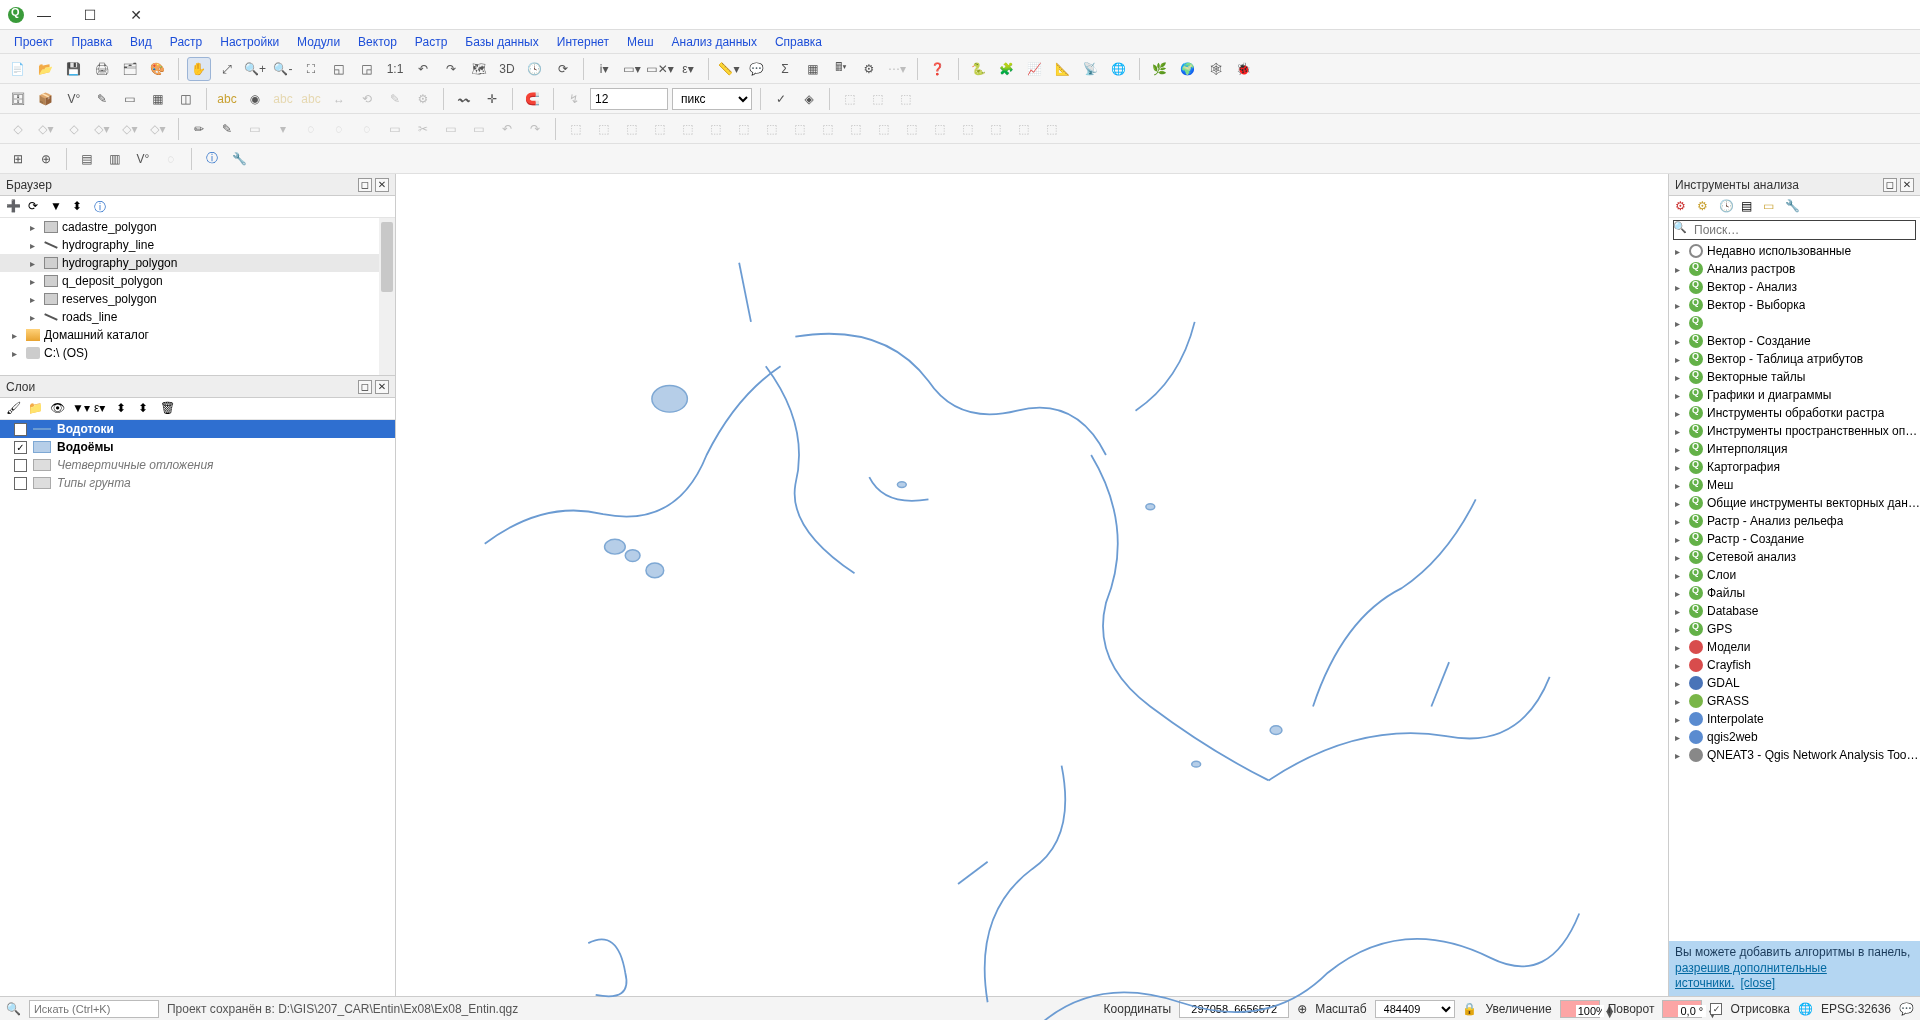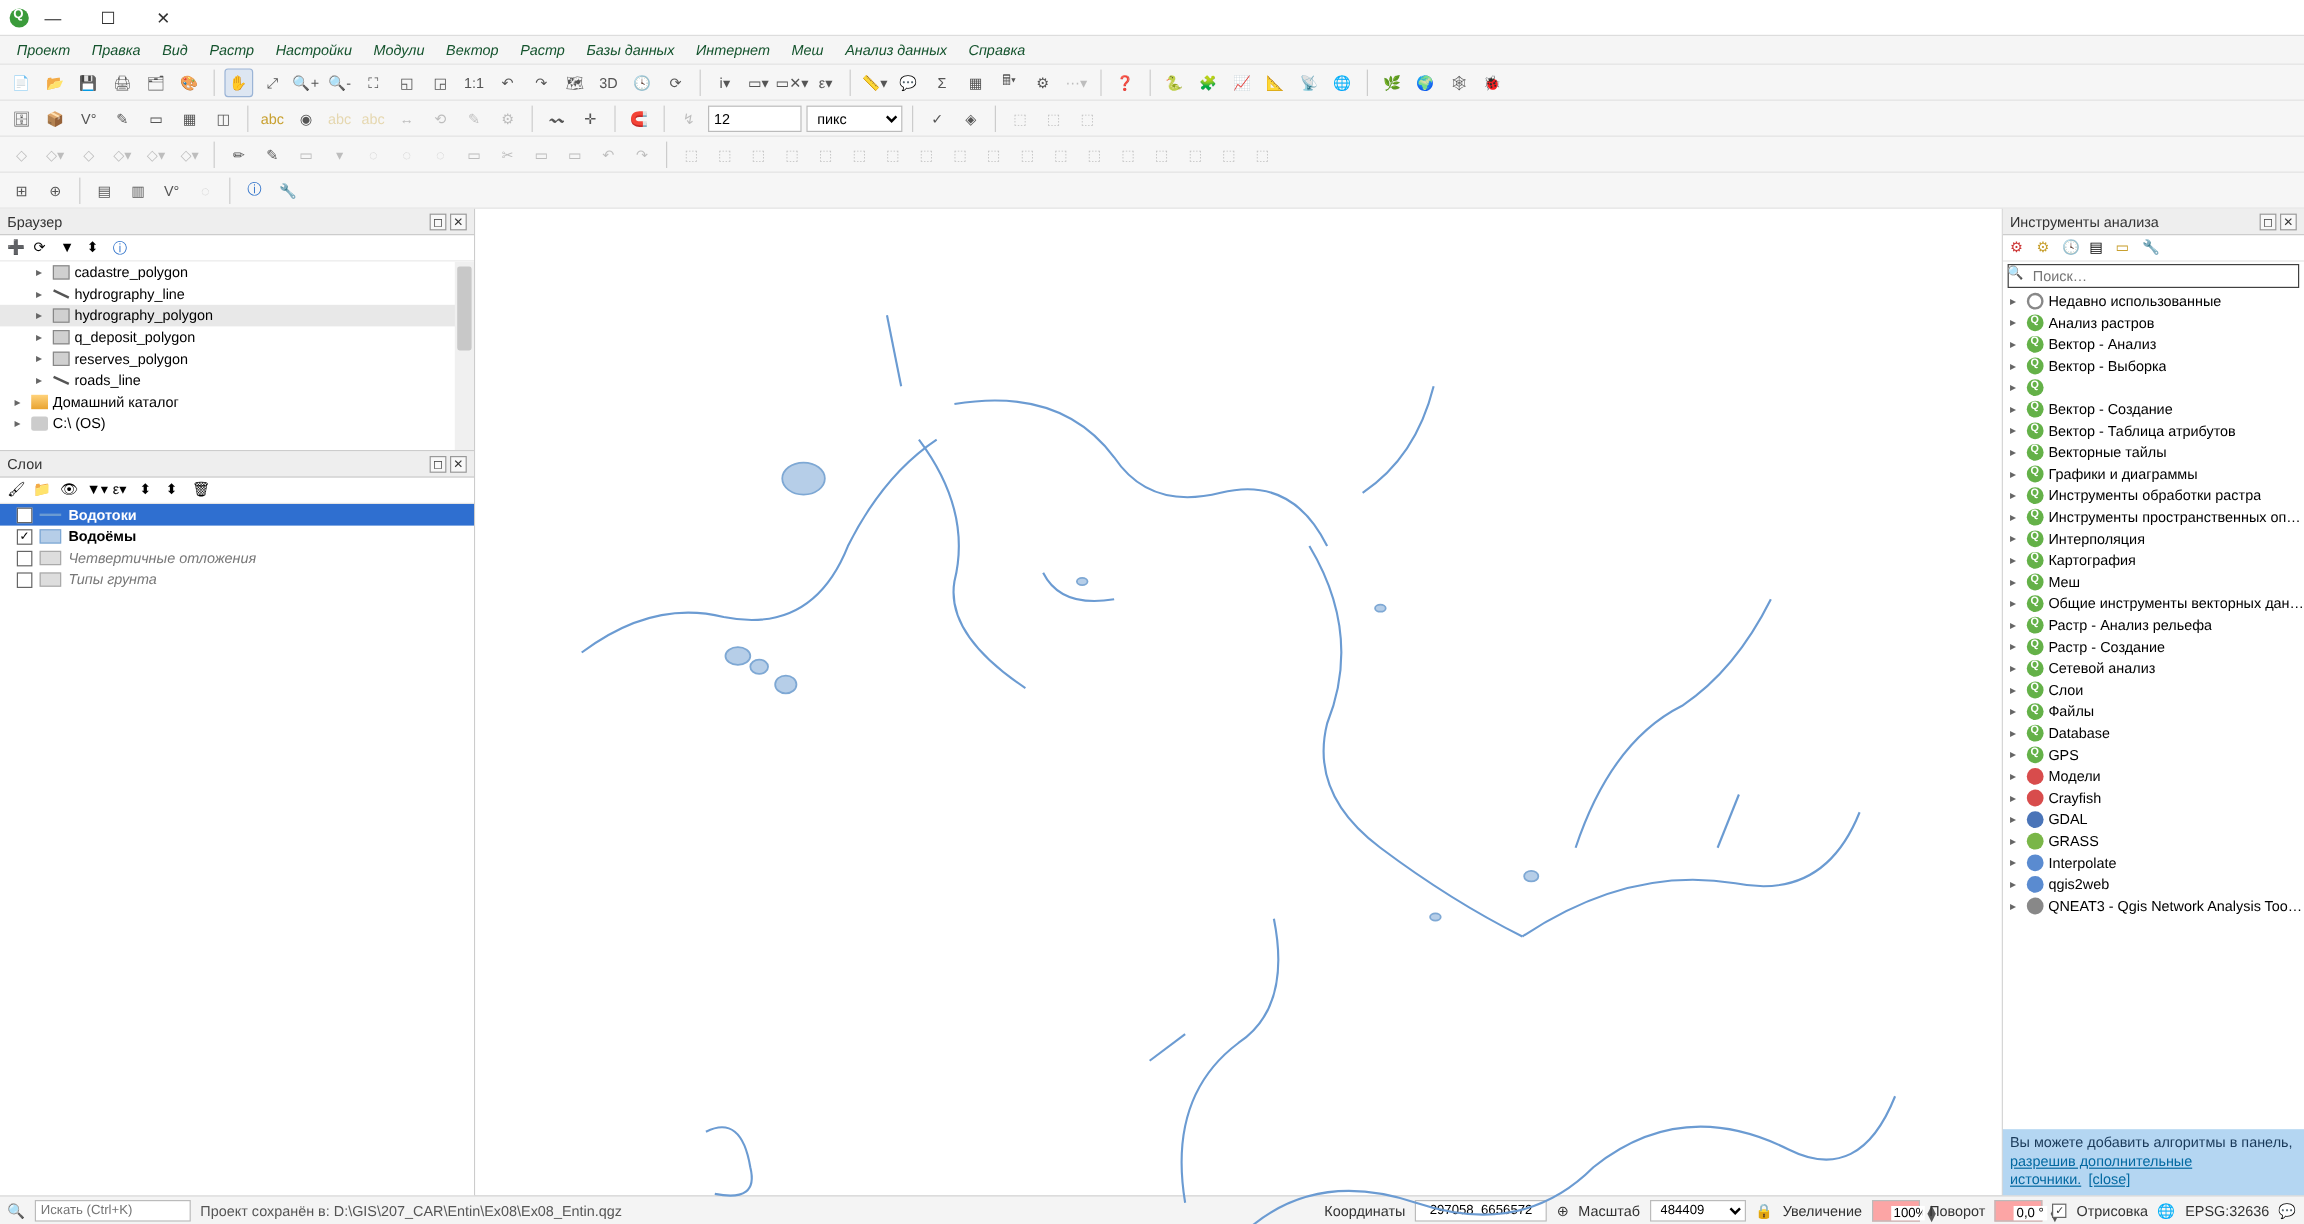--- a/index.html
+++ b/index.html
@@ -4,21 +4,21 @@
 <style>
 * { box-sizing: border-box; margin: 0; padding: 0; font-family: "Segoe UI", Tahoma, sans-serif; font-size: 12px; }
 html, body { width: 1920px; height: 1020px; overflow: hidden; background: #f0f0f0; }
 .titlebar { height: 30px; background: #fff; display: flex; align-items: center; padding: 0 8px; border-bottom: 1px solid #ddd; }
 .titlebar .qicon { width: 16px; height: 16px; background: #3a9b3a; border-radius: 50%; margin-right: 6px; position: relative; }
 .titlebar .qicon::after { content:"Q"; color:#fff; font-weight:bold; position:absolute; left:3px; top:-1px; font-size:11px;}
 .titlebar .title { flex: 1; color: #222; }
 .titlebar .winbtns { display: flex; gap: 18px; padding-right: 6px; }
 .titlebar .winbtns span { width: 28px; text-align:center; font-size: 14px; color:#333; cursor:pointer;}
 .menubar { height: 24px; background: #f5f5f5; display: flex; align-items: center; padding: 0 6px; gap: 2px; border-bottom: 1px solid #e0e0e0;}
-.menubar .mi { padding: 3px 8px; color: #14532d; cursor: pointer; font-style: italic; }
+.menubar .mi { padding: 3px 8px; color: #1d4ed8; cursor: pointer; }
 .toolbar { height: 30px; background: #f6f6f6; border-bottom: 1px solid #e0e0e0; display: flex; align-items: center; padding: 0 6px; gap: 4px; }
 .tbtn { width: 24px; height: 24px; display:inline-flex; align-items:center; justify-content:center; border-radius:3px; cursor:pointer; color:#555; }
 .tbtn.active { background:#dde6f2; border:1px solid #9bb4d6; }
 .tbtn.disabled { opacity:0.35; cursor:default; }
 .tsep { width:1px; height:22px; background:#ccc; margin:0 4px; }
 .tinput { height:22px; border:1px solid #bbb; background:#fff; padding:0 4px; }
 .main { display:flex; height: calc(1020px - 30px - 24px - 30px - 30px - 30px - 30px - 24px); }
 .leftcol { width: 396px; display:flex; flex-direction:column; border-right:1px solid #ccc; background:#fff;}
 .panel-hd { height:22px; background:#eee; border-bottom:1px solid #ccc; display:flex; align-items:center; padding:0 6px; font-size:11px; color:#333;}
 .panel-hd .sp { flex:1; }

